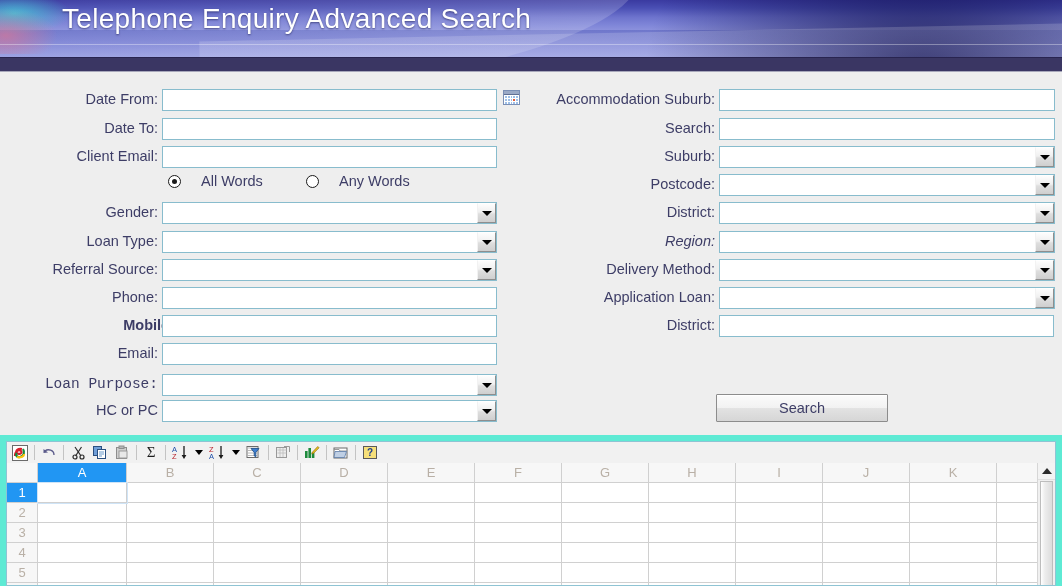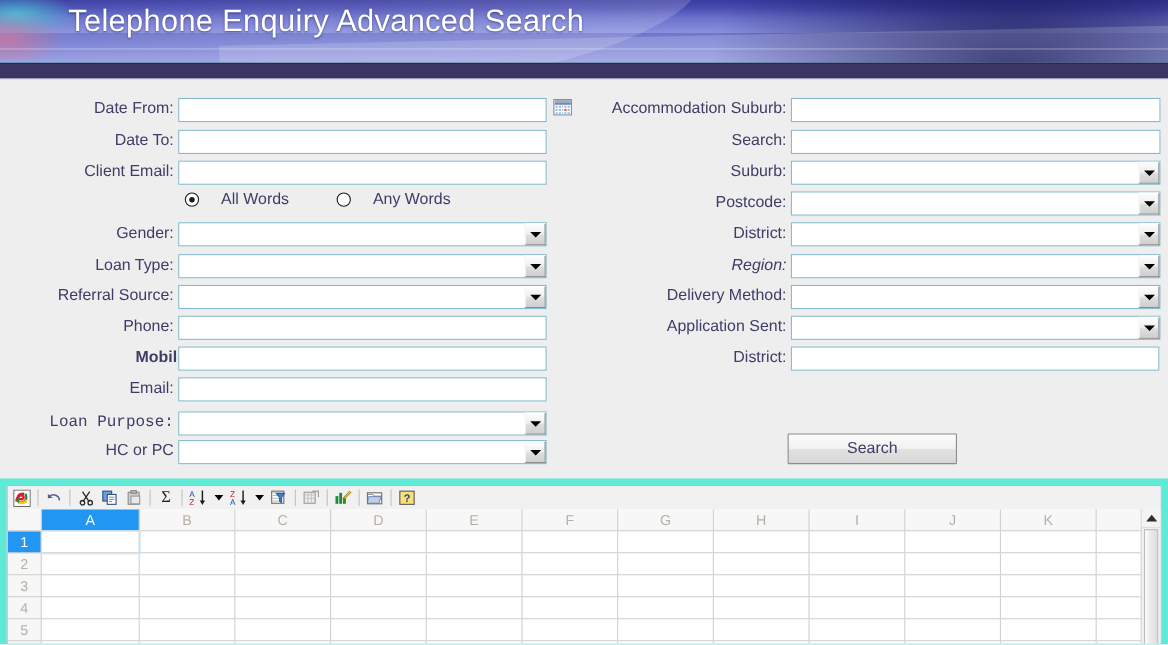--- a/index.html
+++ b/index.html
@@ -541,34 +541,34 @@
     <div class="row" style="left:525px; top:187px; width:537px;">
       <div class="flabel" style="width:190px; left:0;">Delivery Method:</div>
       <div class="fcombo" style="left:194px; width:336px;">
         <div class="arrowbtn">
             <span class="tri"></span>
           </div>
       </div>
     </div>
 
     <div class="row" style="left:525px; top:215px; width:537px;">
-      <div class="flabel" style="width:190px; left:0;">Application Sent:</div>
+      <div class="flabel" style="width:190px; left:0;">Application Loan:</div>
       <div class="fcombo" style="left:194px; width:336px;">
         <div class="arrowbtn">
             <span class="tri"></span>
           </div>
       </div>
     </div>
 
     <div class="row" style="left:525px; top:243px; width:537px;">
       <div class="flabel" style="width:190px; left:0;">District:</div>
       <input class="finput" style="left: 194px; width: 335px;" placeholder="">
     </div>
 
-    <button class="search-btn" style="left:716px; top:322px; width:154px; height:28px;">Search</button>
+    <button class="search-btn" style="left:716px; top:322px; width:172px; height:28px;">Search</button>
   </div>
 
   <div class="sheet">
 
     <div class="sheet-toolbar">
 
       <div class="tb-btn">
         <svg width="16" height="16" viewBox="0 0 16 16">
           <rect x="0.5" y="0.5" width="15" height="15" fill="#ffffff" stroke="#6a6a6a"></rect>
           <path d="M3 11 C3 6, 7 4, 9 6 C11 8, 7 10, 5 8 C3 6, 6 3, 10 4" fill="none" stroke="#d81e2c" stroke-width="2.2"></path>

